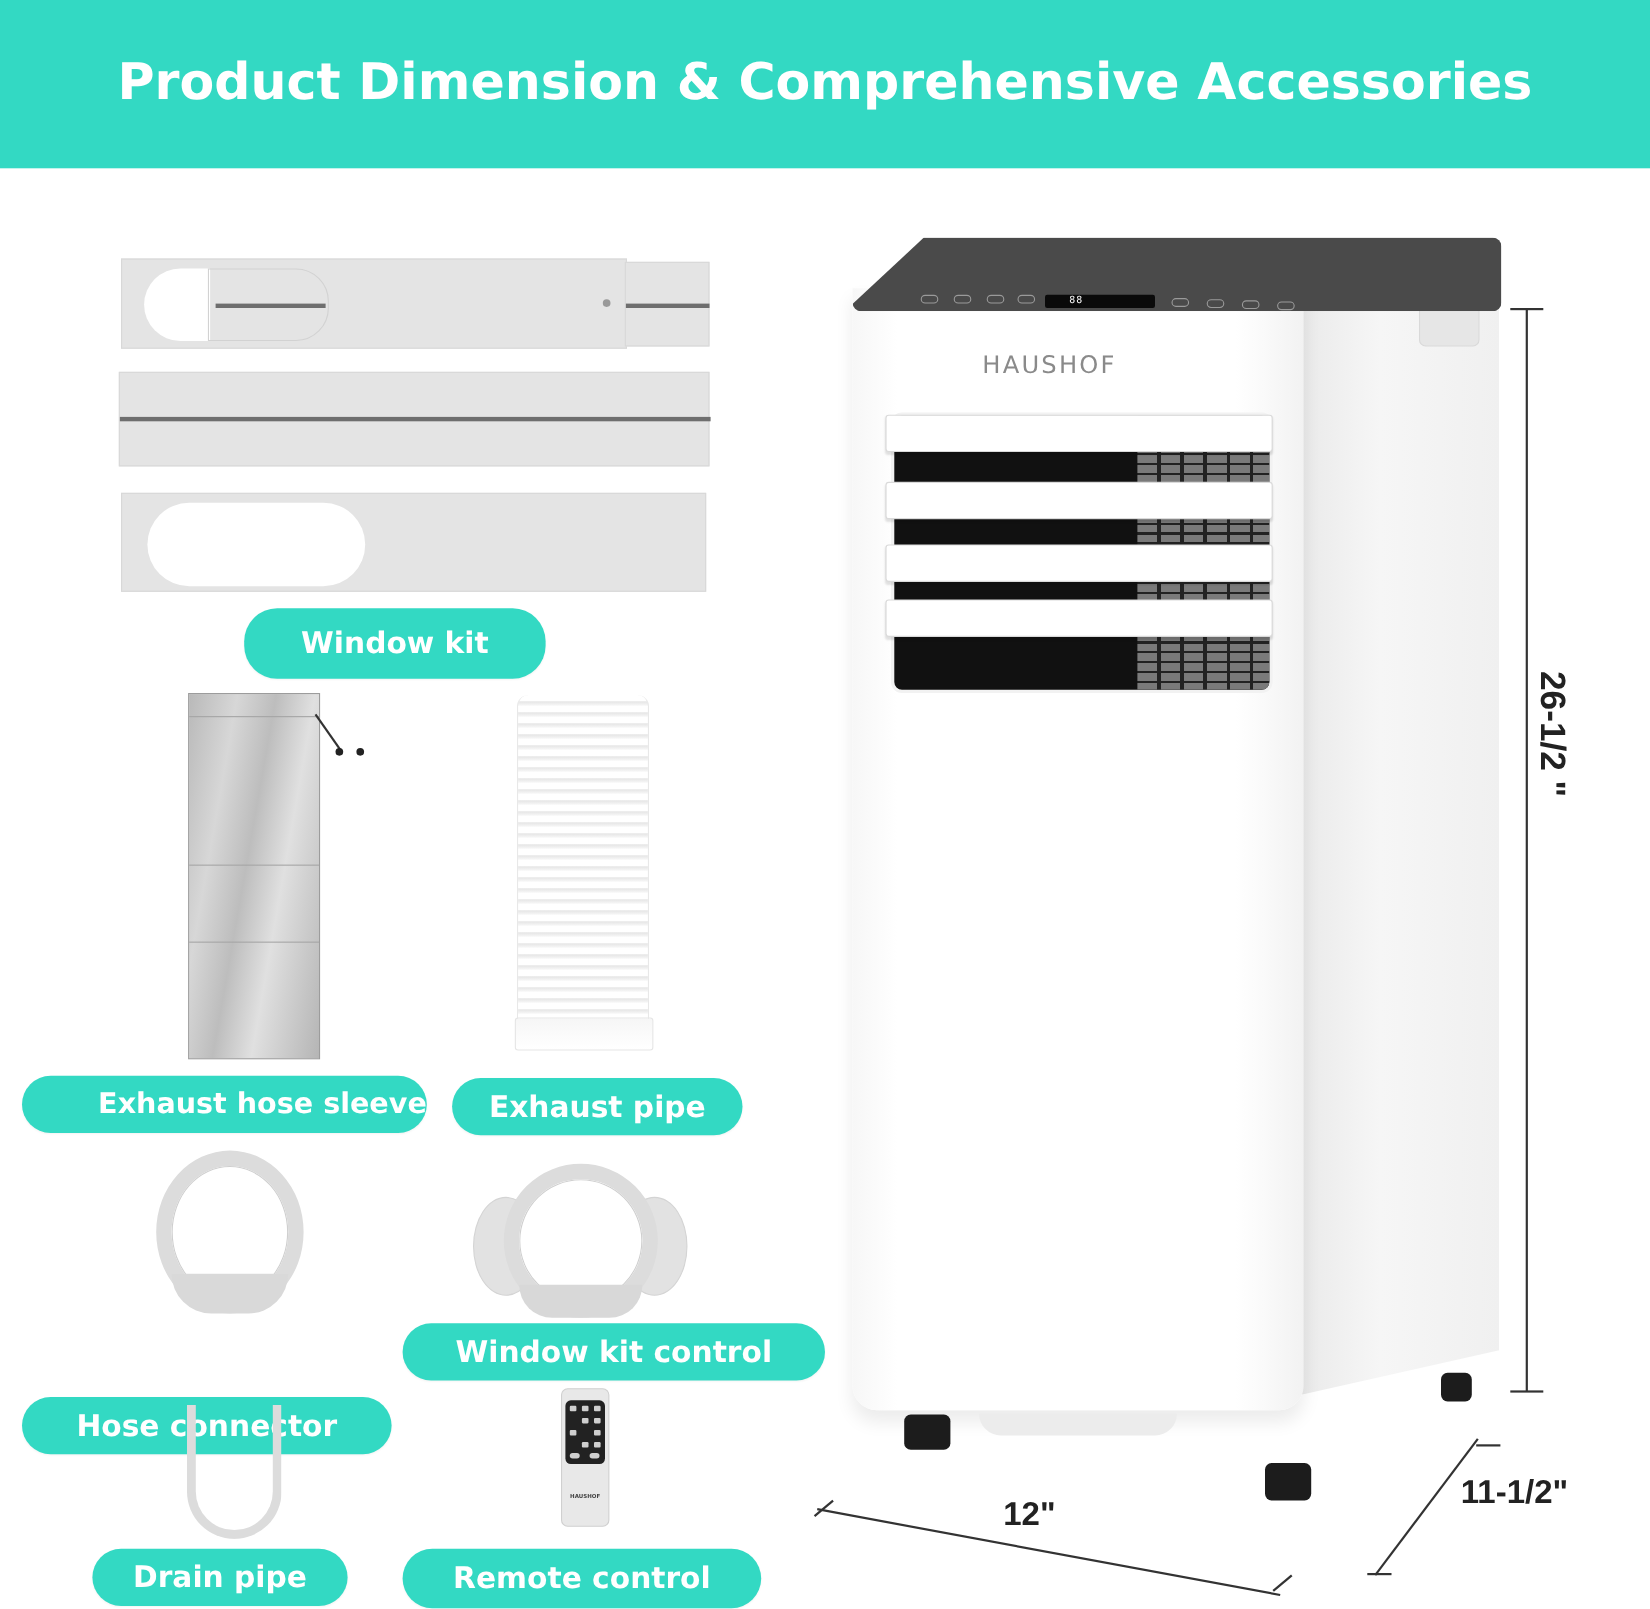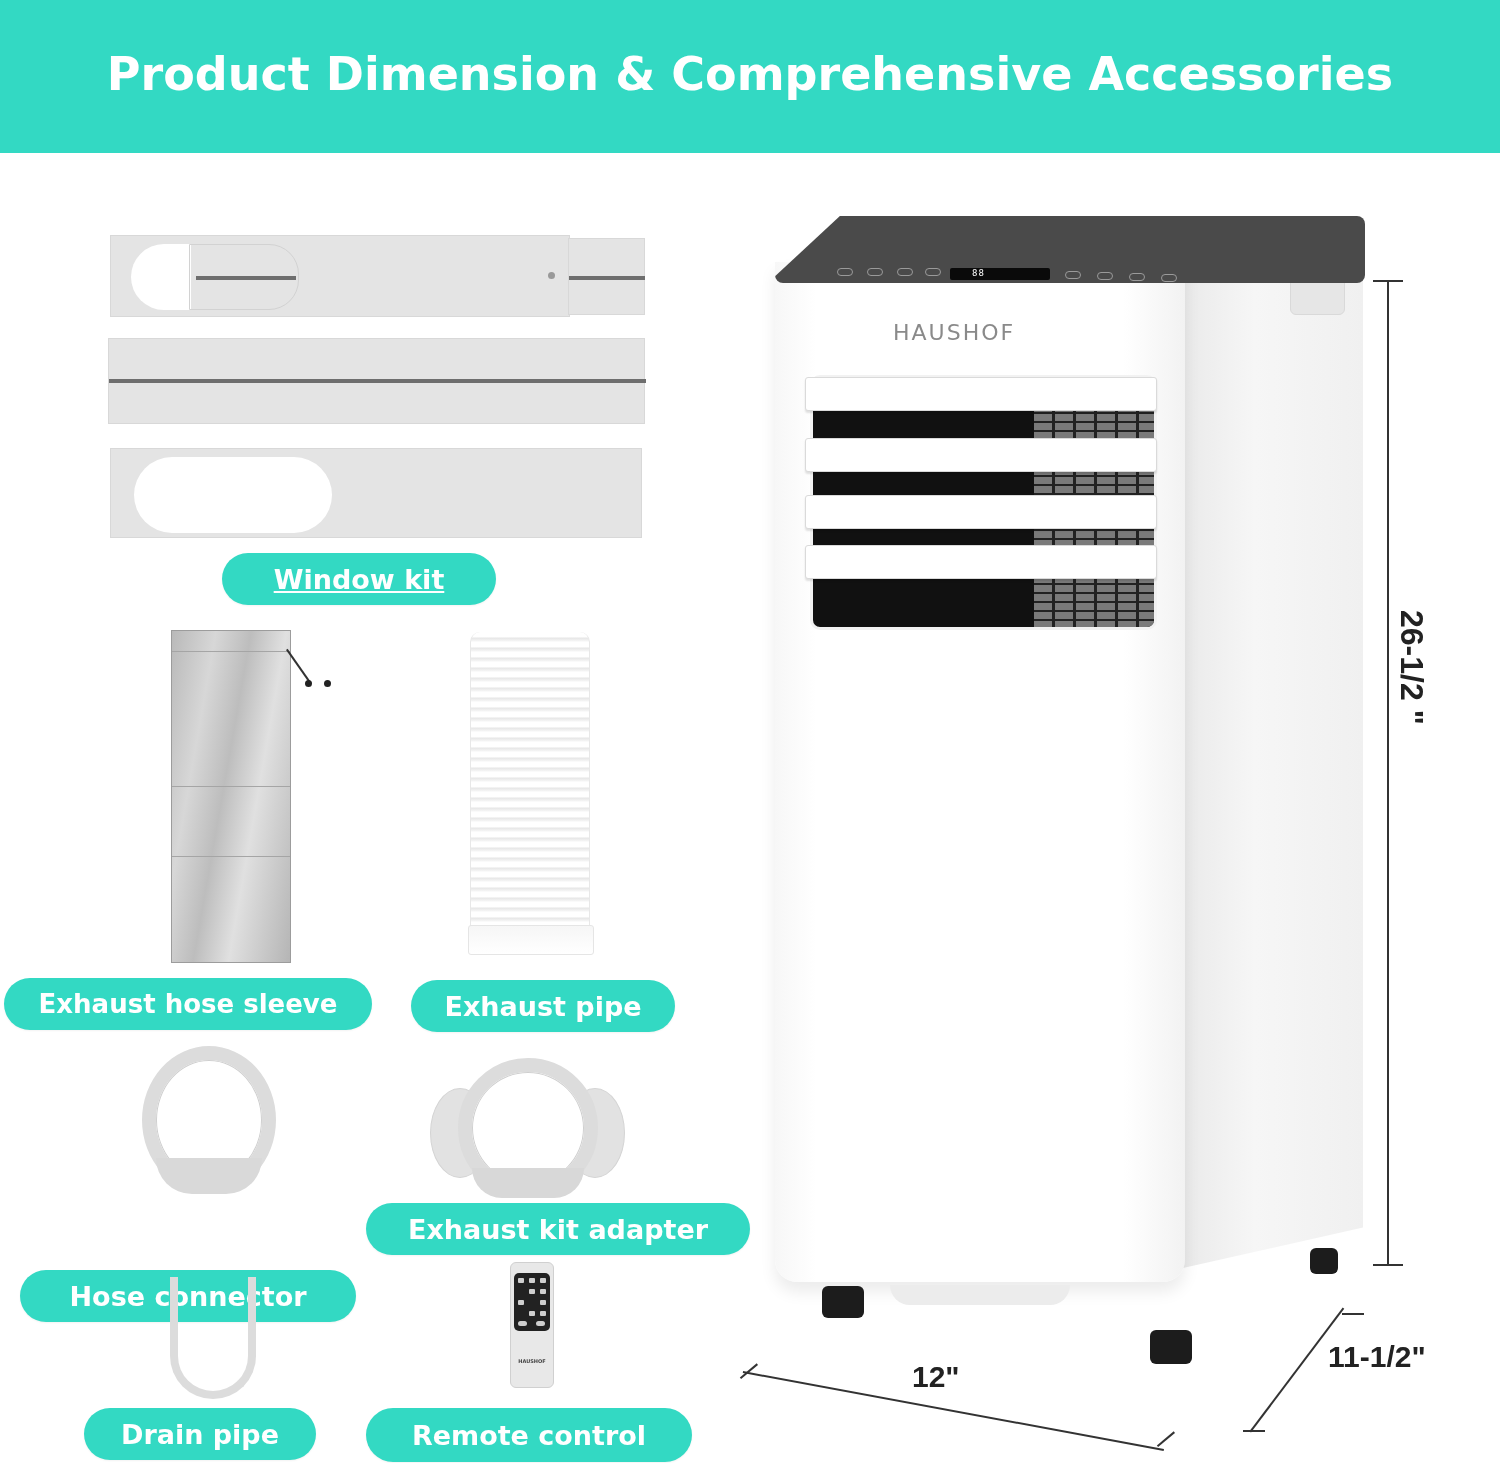--- a/index.html
+++ b/index.html
@@ -152,34 +152,34 @@
   <div class="panel" style="left:568px;top:238px;width:77px;height:77px;">
     <div class="slot" style="left:0;top:37px;width:76px;"></div>
   </div>
   <div class="panel" style="left:108px;top:338px;width:537px;height:86px;">
     <div class="slot" style="left:0;top:40px;width:537px;"></div>
   </div>
   <div class="panel" style="left:110px;top:448px;width:532px;height:90px;">
     <div class="hole" style="left:23px;top:8px;width:198px;height:76px;border-radius:38px;"></div>
   </div>
 </div>
-<div class="pill" style="left:222px;top:553px;width:274px;height:52px;text-decoration:underline;">
+<div class="pill" style="left:222px;top:553px;width:274px;height:64px;">
   <span>Window kit</span>
 </div>
 
 <div class="sleeve">
   <div class="seam" style="top:20px;"></div>
   <div class="seam" style="top:155px;"></div>
   <div class="seam" style="top:225px;"></div>
 </div>
 <div class="cord" style="left:286px;top:650px;height:40px;transform:rotate(-35deg);"></div>
 <div class="toggle" style="left:305px;top:680px;"></div>
 <div class="toggle" style="left:324px;top:680px;"></div>
 
-<div class="pill" style="left:4px;top:978px;width:368px;height:52px;font-size:26px;">
+<div class="pill" style="left:20px;top:978px;width:368px;height:52px;font-size:26px;justify-content:flex-end;">
   <span>Exhaust hose sleeve</span>
 </div>
 
 <div class="hose"></div>
 <div class="hose-cuff"></div>
 <div class="pill" style="left:411px;top:980px;width:264px;height:52px;">
   <span>Exhaust pipe</span>
 </div>
 
 <div class="ring" style="left:142px;top:1046px;width:134px;height:148px;">
@@ -188,21 +188,21 @@
 <div class="pill" style="left:20px;top:1270px;width:336px;height:52px;">
   <span>Hose connector</span>
 </div>
 
 <div class="ear" style="left:430px;top:1088px;width:60px;height:90px;"></div>
 <div class="ear" style="left:565px;top:1088px;width:60px;height:90px;"></div>
 <div class="ring" style="left:458px;top:1058px;width:140px;height:140px;">
   <div class="cap" style="top:96px;height:30px;background:#d8d8d8;border-radius:0 0 50px 50px;"></div>
 </div>
 <div class="pill" style="left:366px;top:1203px;width:384px;height:52px;">
-  <span>Exhaust kit adapter</span>
+  <span>Window kit control</span>
 </div>
 
 <div class="drain"></div>
 <div class="pill" style="left:84px;top:1408px;width:232px;height:52px;">
   <span>Drain pipe</span>
 </div>
 
 <div class="remote">
   <div class="pad">
     <div class="btn" style="left:4px;top:5px;"></div>

